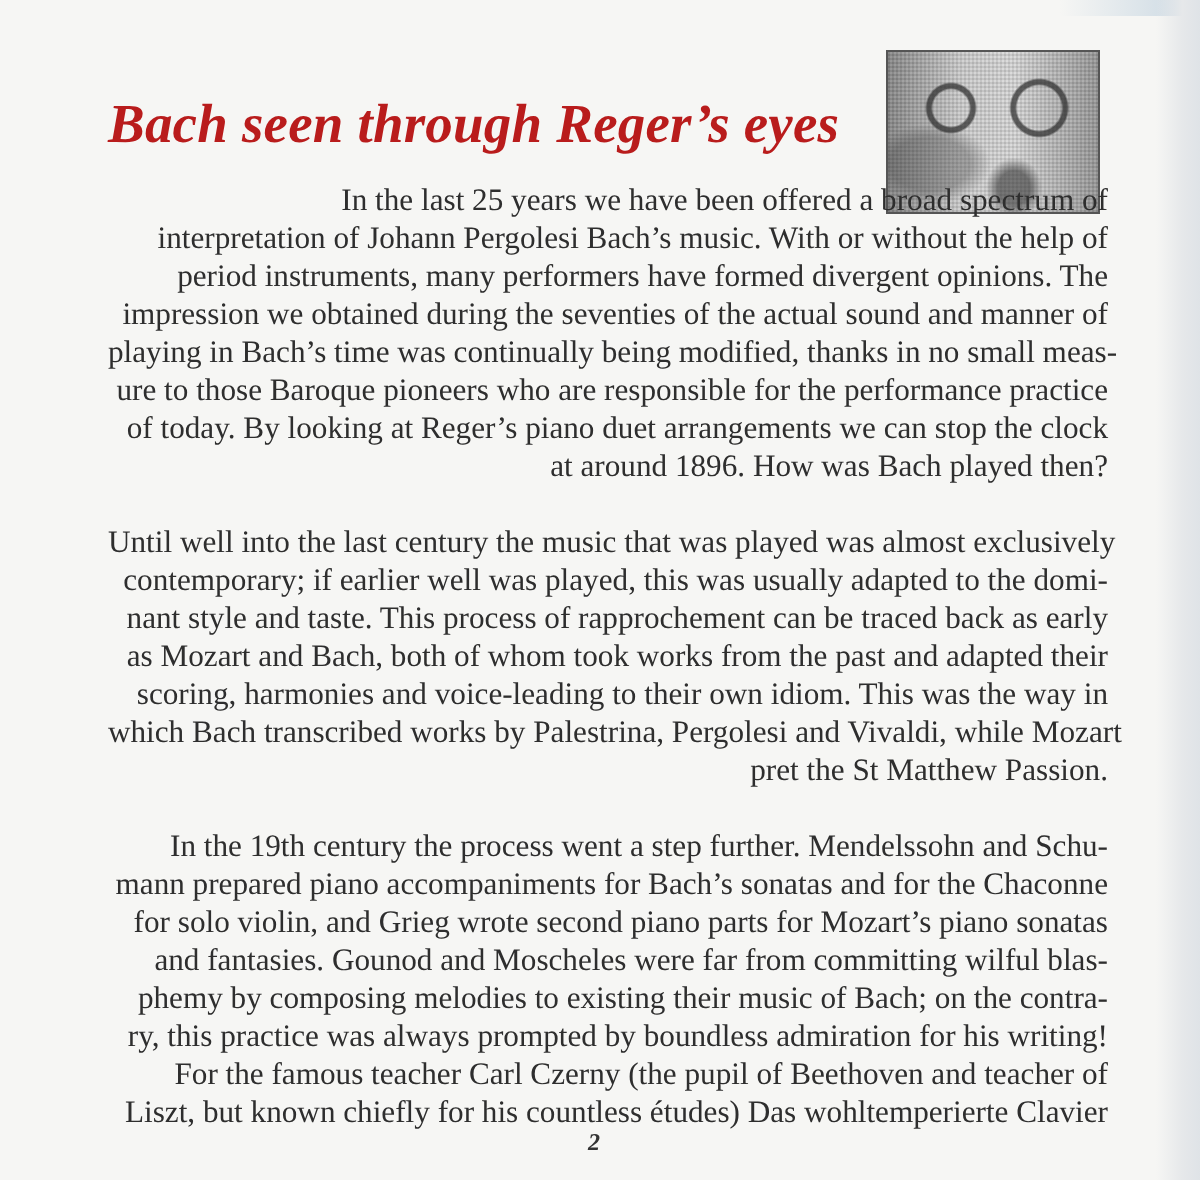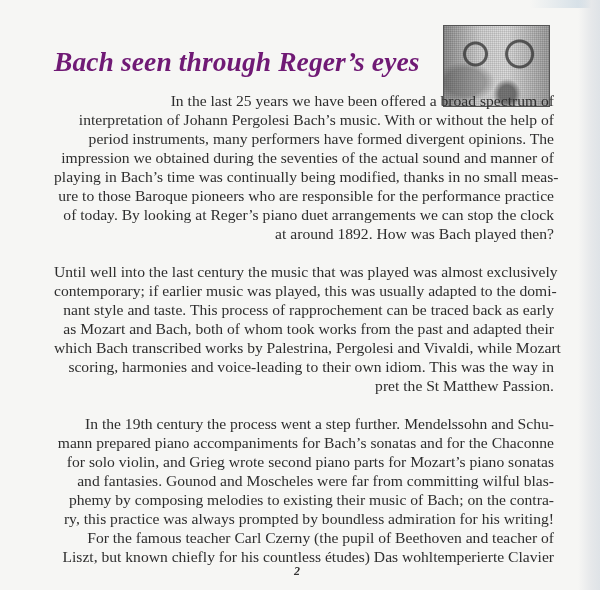--- a/index.html
+++ b/index.html
@@ -15,21 +15,21 @@
     background: linear-gradient(to right, rgba(246,246,244,0) 0%, #e6e8ea 60%, #dfe3e7 100%);
   }
   .top-right-tint {
     position: absolute; top: 0; right: 0; width: 70px; height: 8px;
     background: linear-gradient(to right, rgba(200,215,225,0), rgba(190,208,222,0.8));
   }
   .title {
     position: absolute; left: 54px; top: 46px;
     font-size: 27.5px; font-weight: bold; font-style: italic;
     letter-spacing: 0.1px;
-    color: #701a75;
+    color: #b91c1c;
     white-space: nowrap;
   }
   .portrait {
     position: absolute; left: 443px; top: 25px;
     width: 107px; height: 82px;
     border: 1px solid #555;
     background-color: #bdbdbd;
     background-image:
       radial-gradient(circle at 30% 35%, rgba(40,40,40,0.0) 0 9px, rgba(40,40,40,0.7) 10px 12px, rgba(0,0,0,0) 13px),
       radial-gradient(circle at 72% 35%, rgba(40,40,40,0.0) 0 11px, rgba(40,40,40,0.7) 12px 14px, rgba(0,0,0,0) 15px),
@@ -64,29 +64,29 @@
 
 <div class="body-text">
   <p class="para">
     <span class="line">In the last 25 years we have been offered a broad spectrum of</span>
     <span class="line">interpretation of Johann Pergolesi Bach’s music. With or without the help of</span>
     <span class="line">period instruments, many performers have formed divergent opinions. The</span>
     <span class="line">impression we obtained during the seventies of the actual sound and manner of</span>
     <span class="line">playing in Bach’s time was continually being modified, thanks in no small meas-</span>
     <span class="line">ure to those Baroque pioneers who are responsible for the performance practice</span>
     <span class="line">of today. By looking at Reger’s piano duet arrangements we can stop the clock</span>
-    <span class="line">at around 1892. How was Bach played then?</span>
+    <span class="line">at around 1896. How was Bach played then?</span>
   </p>
   <p class="para">
     <span class="line">Until well into the last century the music that was played was almost exclusively</span>
-    <span class="line">contemporary; if earlier music was played, this was usually adapted to the domi-</span>
+    <span class="line">contemporary; if earlier well was played, this was usually adapted to the domi-</span>
     <span class="line">nant style and taste. This process of rapprochement can be traced back as early</span>
     <span class="line">as Mozart and Bach, both of whom took works from the past and adapted their</span>
+    <span class="line">scoring, harmonies and voice-leading to their own idiom. This was the way in</span>
     <span class="line">which Bach transcribed works by Palestrina, Pergolesi and Vivaldi, while Mozart</span>
-    <span class="line">scoring, harmonies and voice-leading to their own idiom. This was the way in</span>
     <span class="line">pret the St Matthew Passion.</span>
   </p>
   <p class="para">
     <span class="line">In the 19th century the process went a step further. Mendelssohn and Schu-</span>
     <span class="line">mann prepared piano accompaniments for Bach’s sonatas and for the Chaconne</span>
     <span class="line">for solo violin, and Grieg wrote second piano parts for Mozart’s piano sonatas</span>
     <span class="line">and fantasies. Gounod and Moscheles were far from committing wilful blas-</span>
     <span class="line">phemy by composing melodies to existing their music of Bach; on the contra-</span>
     <span class="line">ry, this practice was always prompted by boundless admiration for his writing!</span>
     <span class="line">For the famous teacher Carl Czerny (the pupil of Beethoven and teacher of</span>

